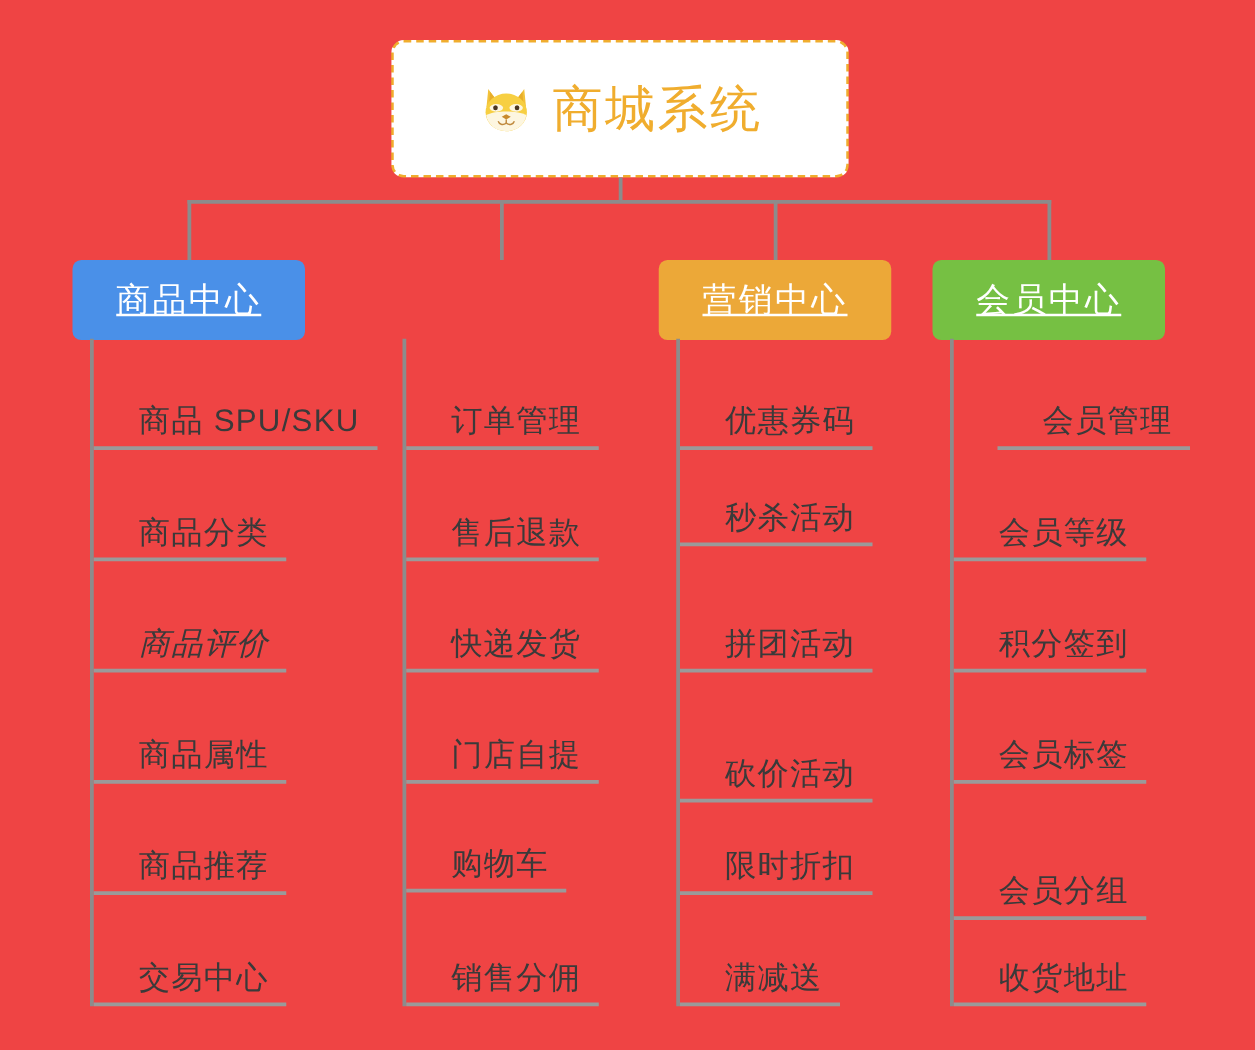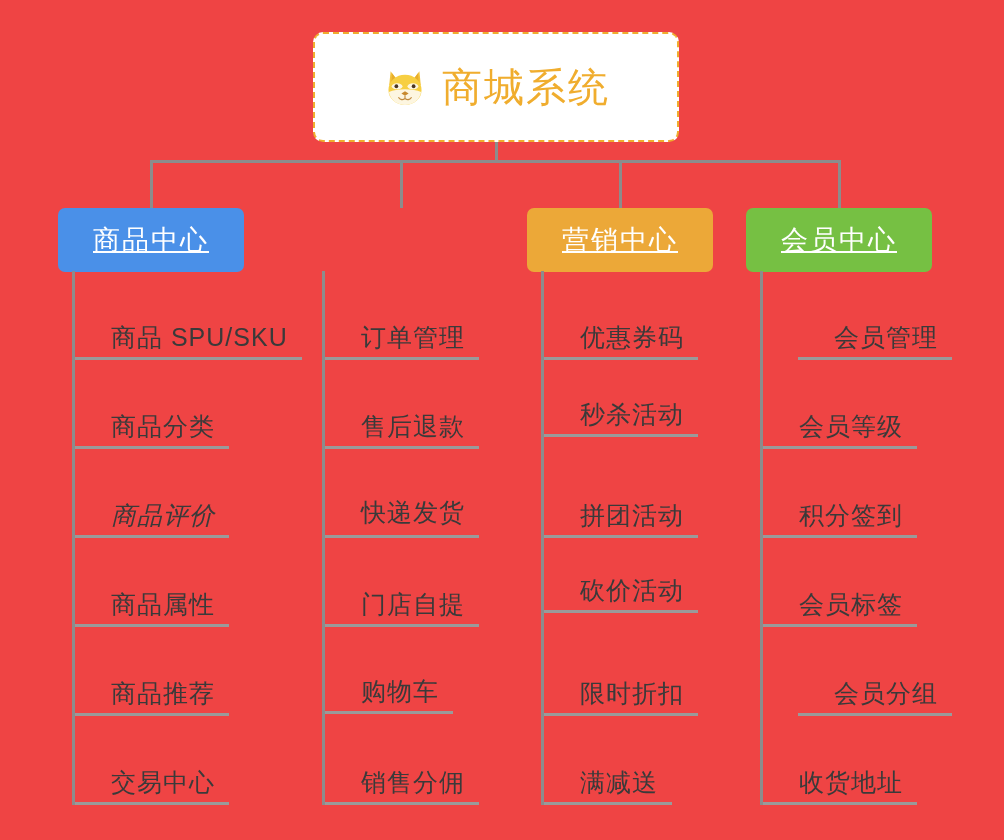--- a/index.html
+++ b/index.html
@@ -172,21 +172,21 @@
   </div>
 
   <div class="leaf-col" style="left:322px;">
     <div class="leaf-spine" style="height:534px;"></div>
     <div class="leaf-item" style="top:0px;">
       <span class="leaf-label">订单管理</span>
     </div>
     <div class="leaf-item" style="top:89px;">
       <span class="leaf-label">售后退款</span>
     </div>
-    <div class="leaf-item" style="top:178px;font-family:Liberation Mono, monospace;">
+    <div class="leaf-item" style="top:178px;">
       <span class="leaf-label">快递发货</span>
     </div>
     <div class="leaf-item" style="top:267px;">
       <span class="leaf-label">门店自提</span>
     </div>
     <div class="leaf-item" style="top:354px;">
       <span class="leaf-label">购物车</span>
     </div>
     <div class="leaf-item" style="top:445px;">
       <span class="leaf-label">销售分佣</span>
@@ -197,21 +197,21 @@
     <div class="leaf-spine" style="height:534px;"></div>
     <div class="leaf-item" style="top:0px;">
       <span class="leaf-label">优惠券码</span>
     </div>
     <div class="leaf-item" style="top:77px;">
       <span class="leaf-label">秒杀活动</span>
     </div>
     <div class="leaf-item" style="top:178px;">
       <span class="leaf-label">拼团活动</span>
     </div>
-    <div class="leaf-item" style="top:253px;">
+    <div class="leaf-item" style="top:282px;">
       <span class="leaf-label">砍价活动</span>
     </div>
     <div class="leaf-item" style="top:356px;">
       <span class="leaf-label">限时折扣</span>
     </div>
     <div class="leaf-item" style="top:445px;">
       <span class="leaf-label">满减送</span>
     </div>
   </div>
 
@@ -222,21 +222,21 @@
     </div>
     <div class="leaf-item" style="top:89px;">
       <span class="leaf-label">会员等级</span>
     </div>
     <div class="leaf-item" style="top:178px;">
       <span class="leaf-label">积分签到</span>
     </div>
     <div class="leaf-item" style="top:267px;">
       <span class="leaf-label">会员标签</span>
     </div>
-    <div class="leaf-item" style="top:356px;padding-left:35px;">
+    <div class="leaf-item" style="top:376px;">
       <span class="leaf-label">会员分组</span>
     </div>
     <div class="leaf-item" style="top:445px;">
       <span class="leaf-label">收货地址</span>
     </div>
   </div>
 
 </div>
 
 </body></html>

